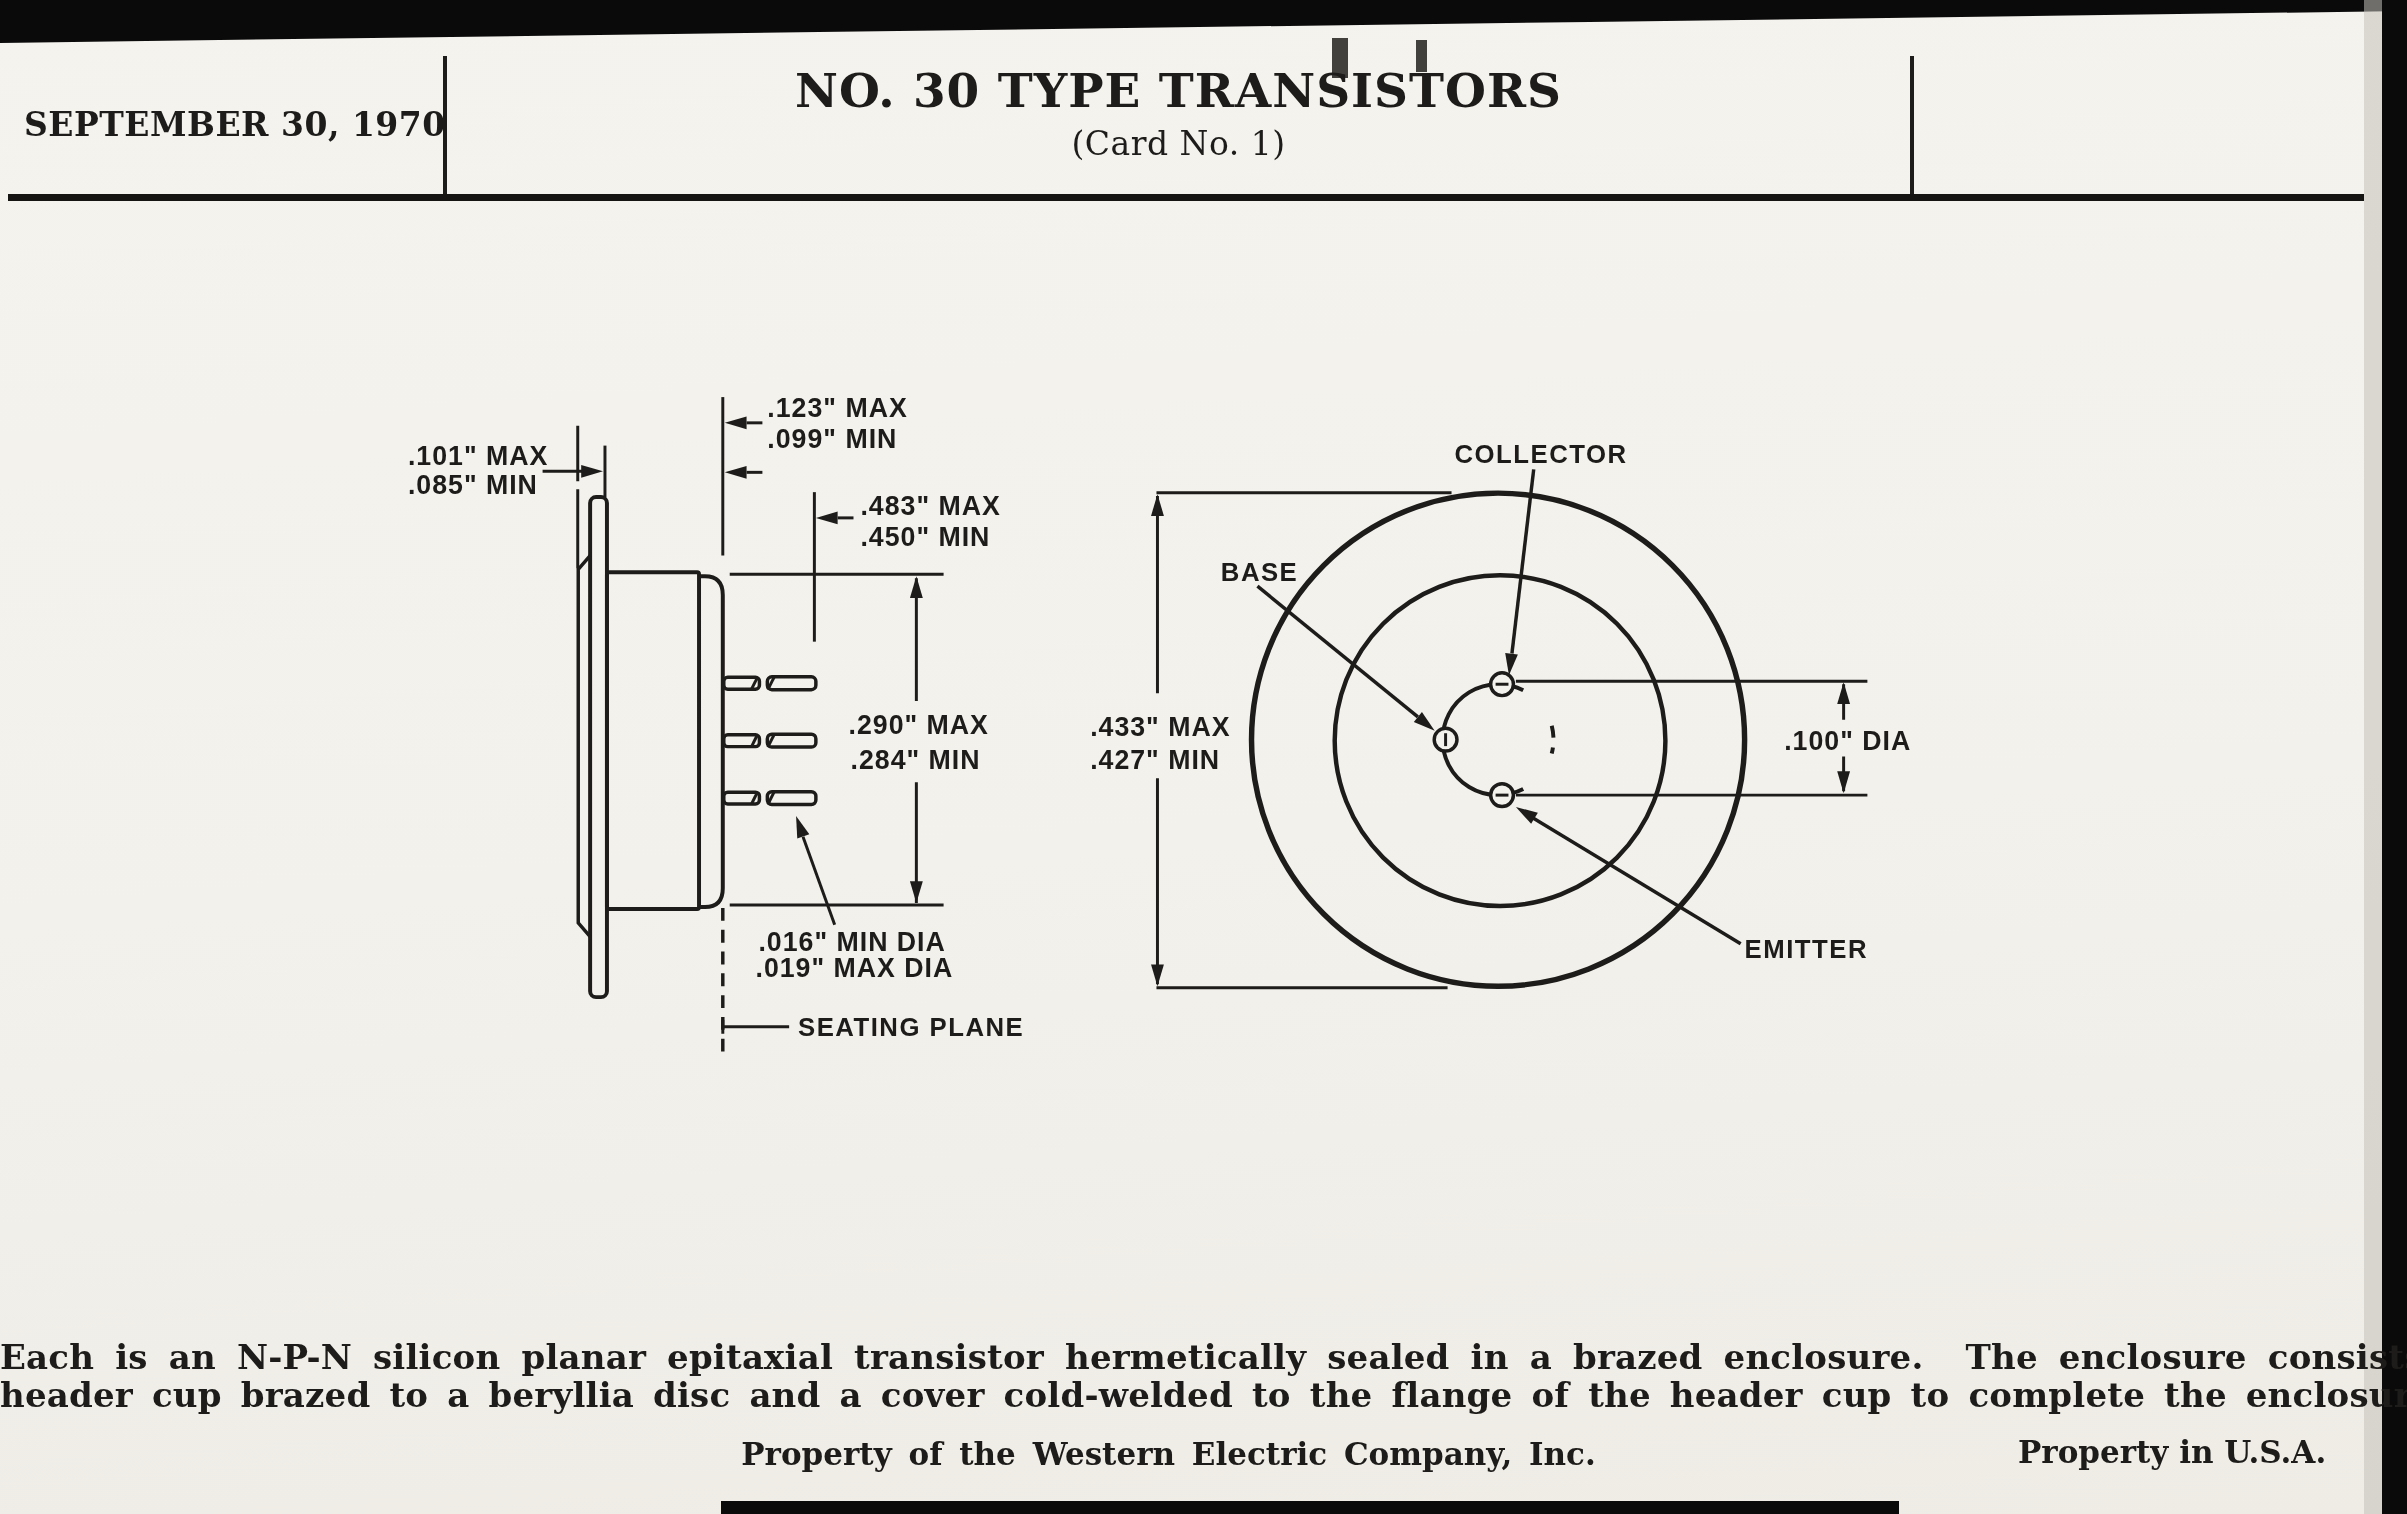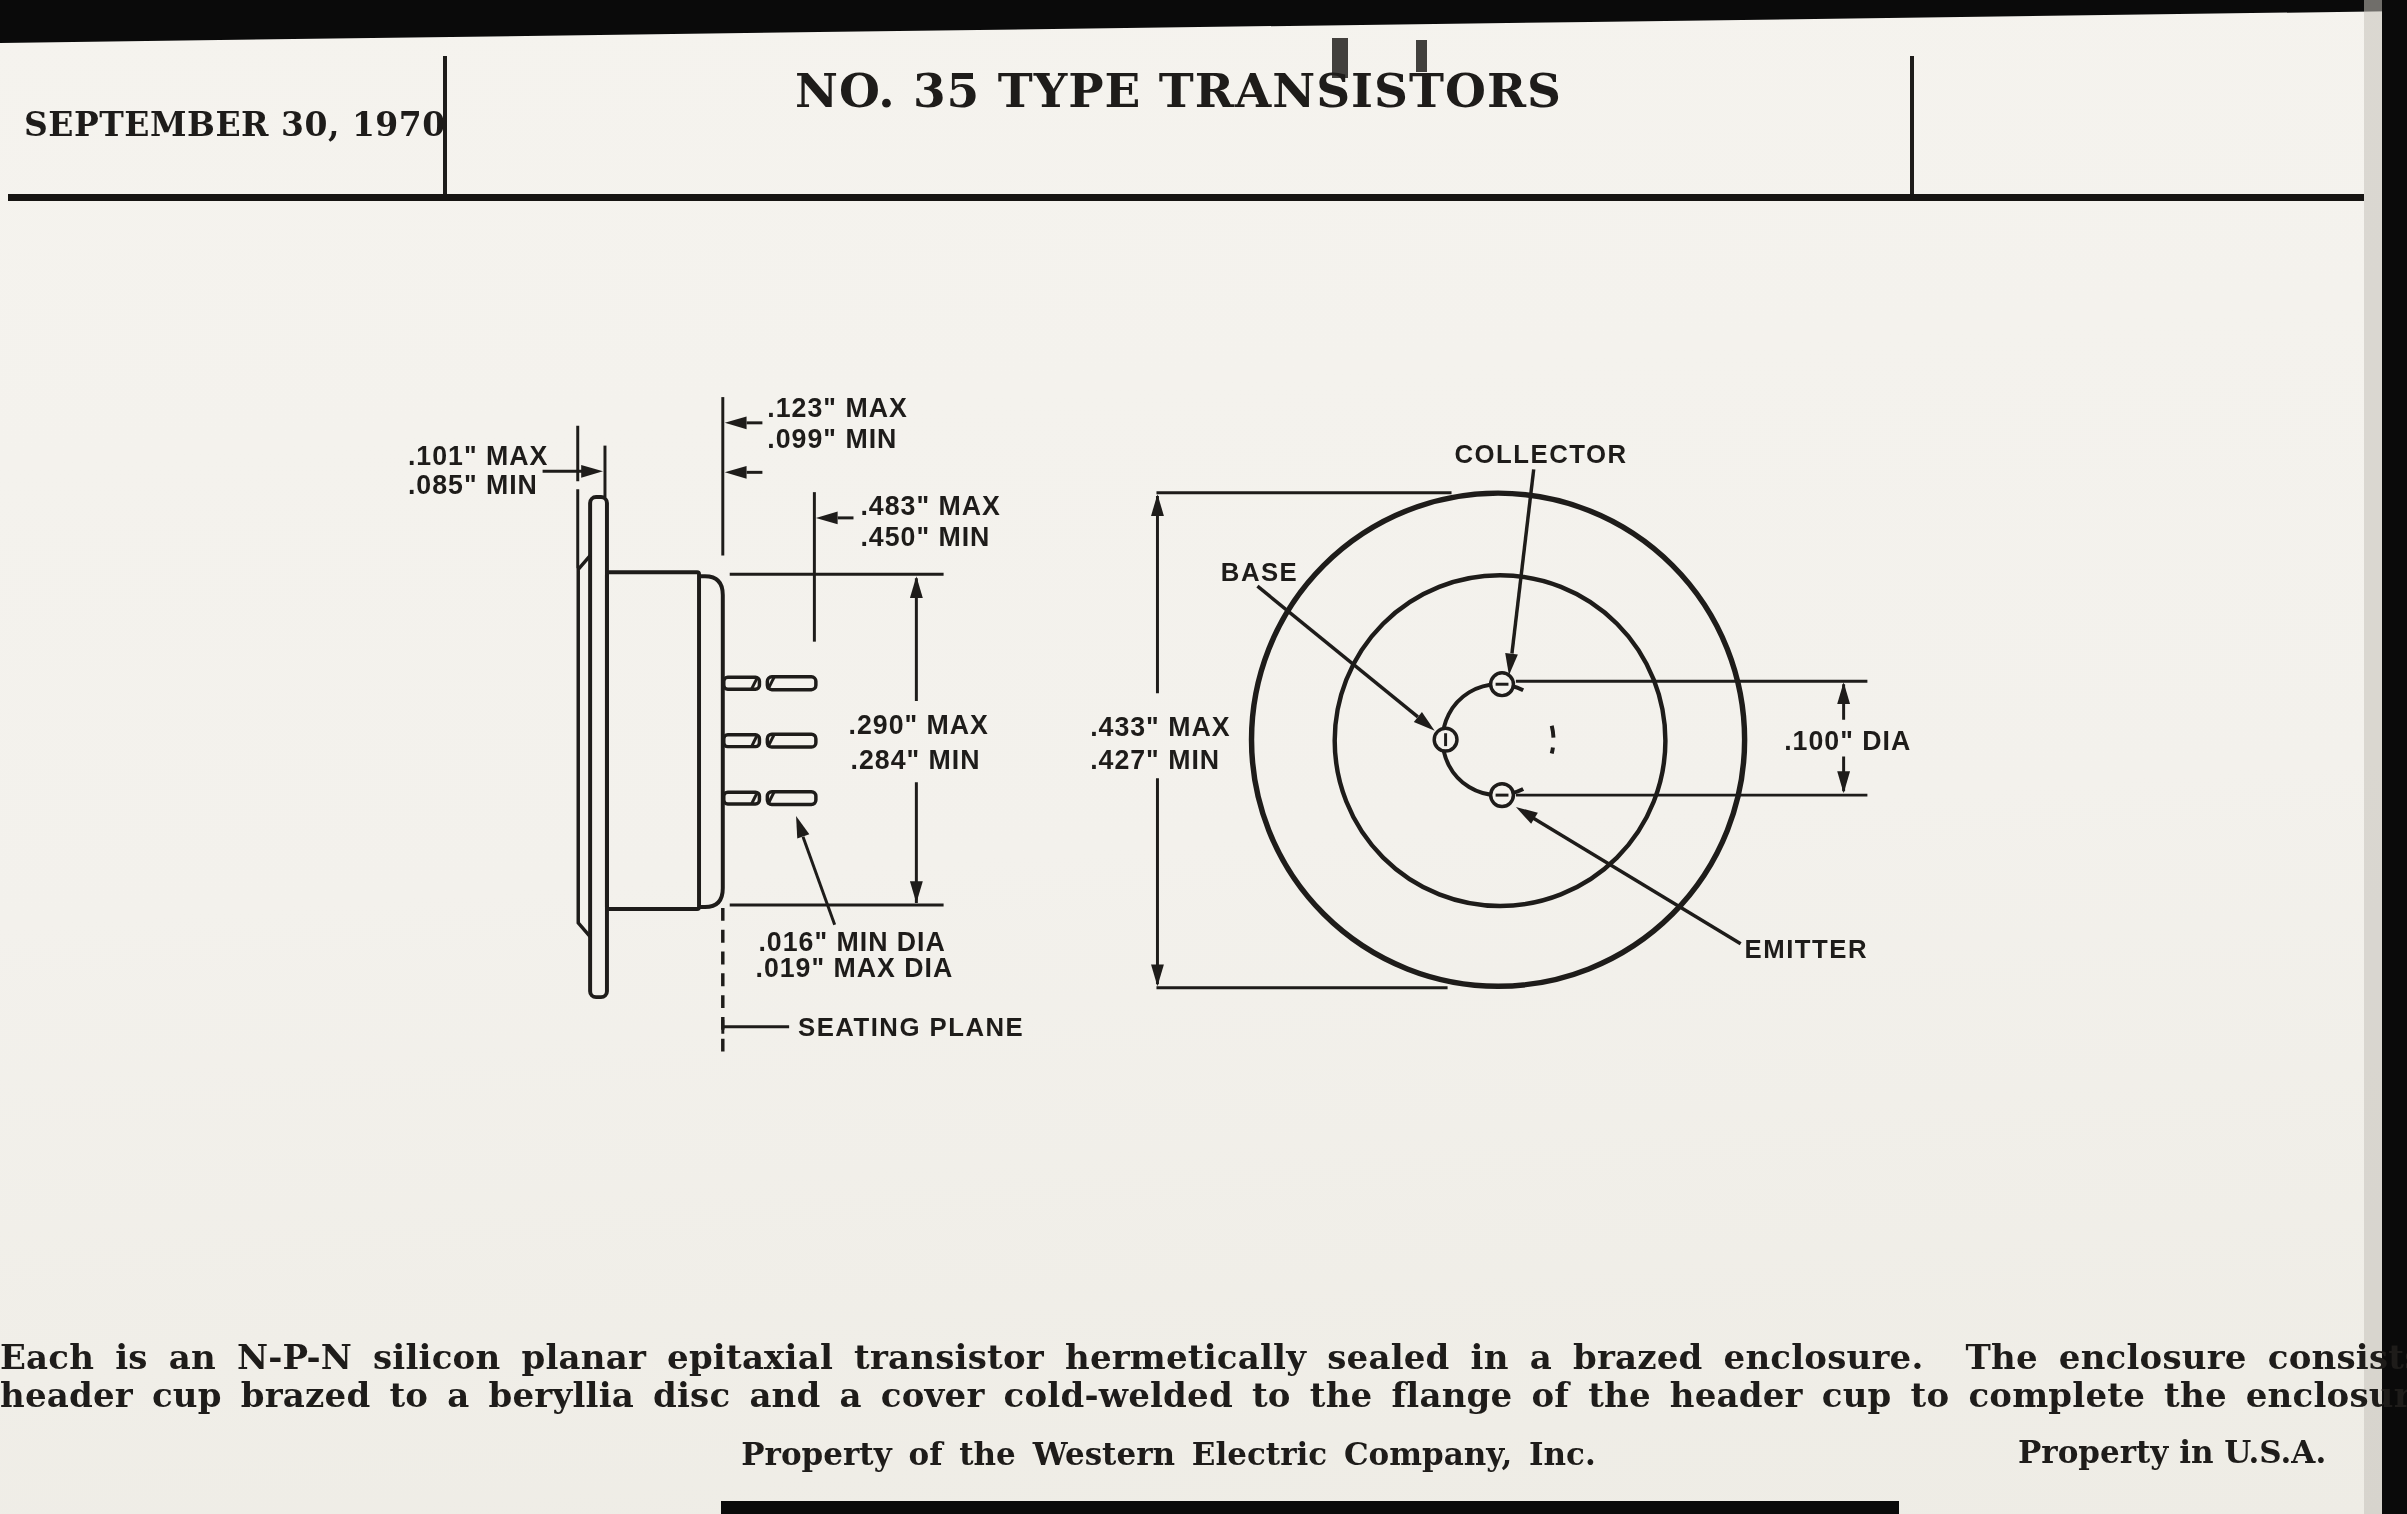--- a/index.html
+++ b/index.html
@@ -44,21 +44,22 @@
   <div class="scan-top"></div>
   <div class="streak" style="left:1332px;top:38px;width:16px;height:40px;"></div>
   <div class="streak" style="left:1416px;top:40px;width:11px;height:32px;"></div>
   <div class="scan-right-edge"></div>
   <div class="scan-right"></div>
   <div class="scan-bottom"></div>
 
   <div class="date">SEPTEMBER 30, 1970</div>
   <div class="vrule" style="left:443px;"></div>
   <div class="title-wrap">
-    <div class="title">NO. 35 TYPE TRANSISTORS</div>
+    <div class="title">NO. 30 TYPE TRANSISTORS</div>
+    <div class="subtitle">(Card No. 1)</div>
   </div>
   <div class="vrule" style="left:1910px;"></div>
   <div class="hrule"></div>
 
   <svg class="draw" width="2408" height="1515" viewBox="0 0 2432 1530">
 
     <g>
 
       <path class="ln" stroke-width="3" d="M583.5 430 V486 M583.5 494 V574"></path>
       <path class="ln" stroke-width="3" d="M611 450 V502"></path>

